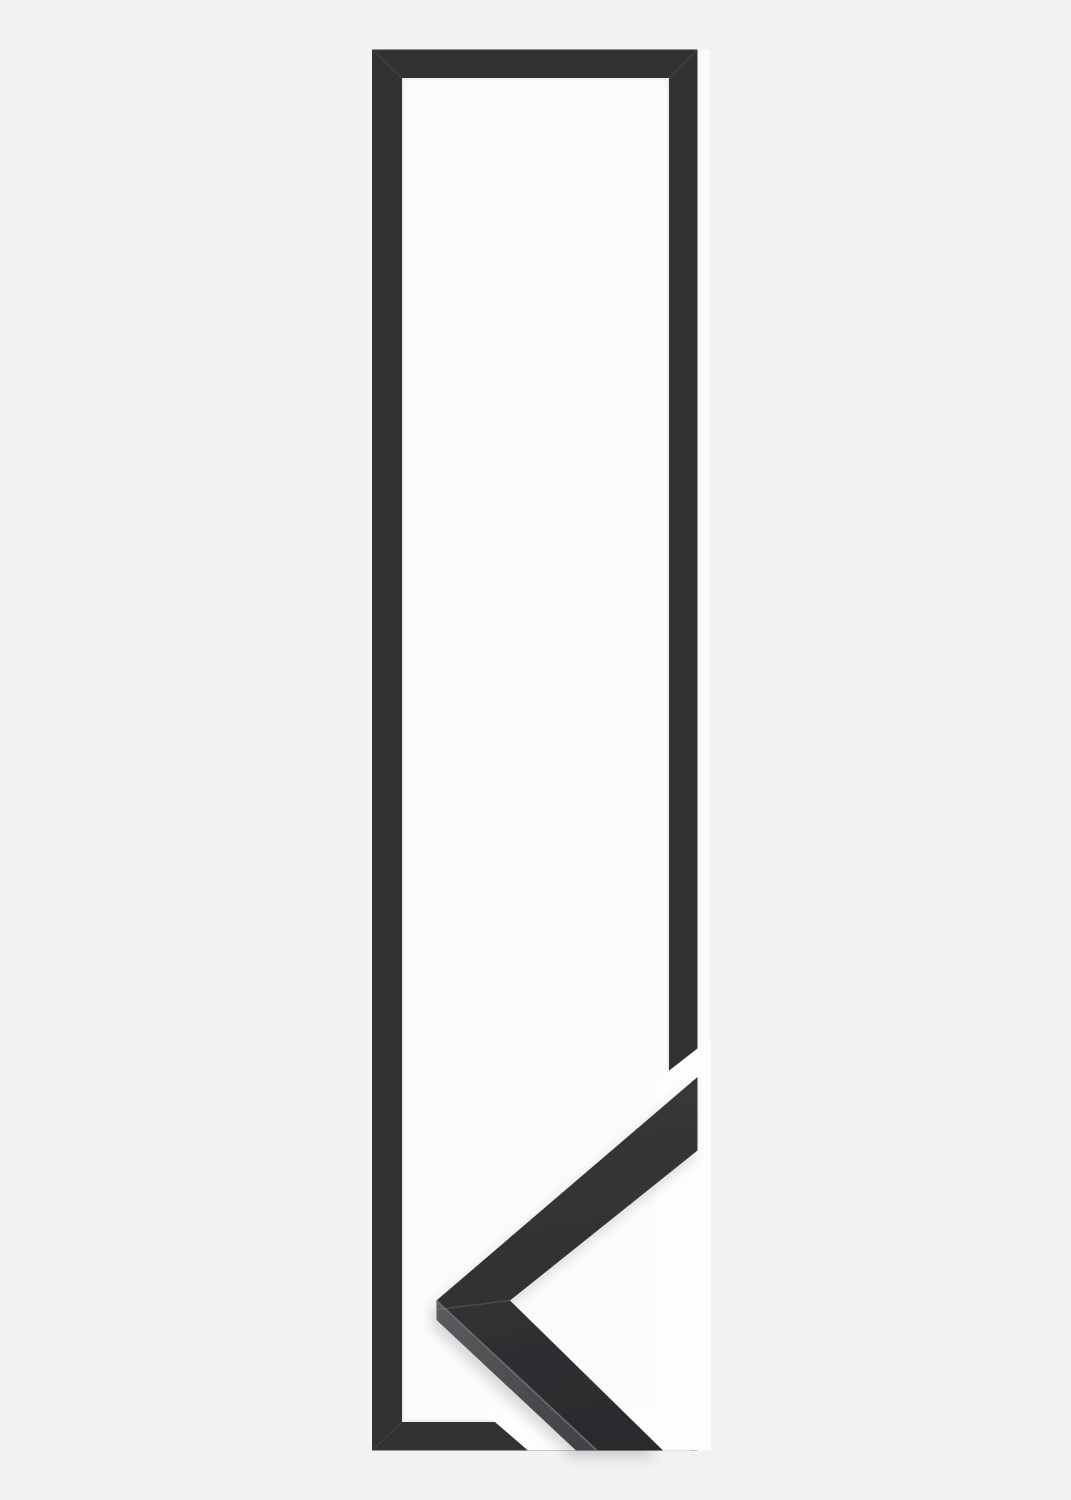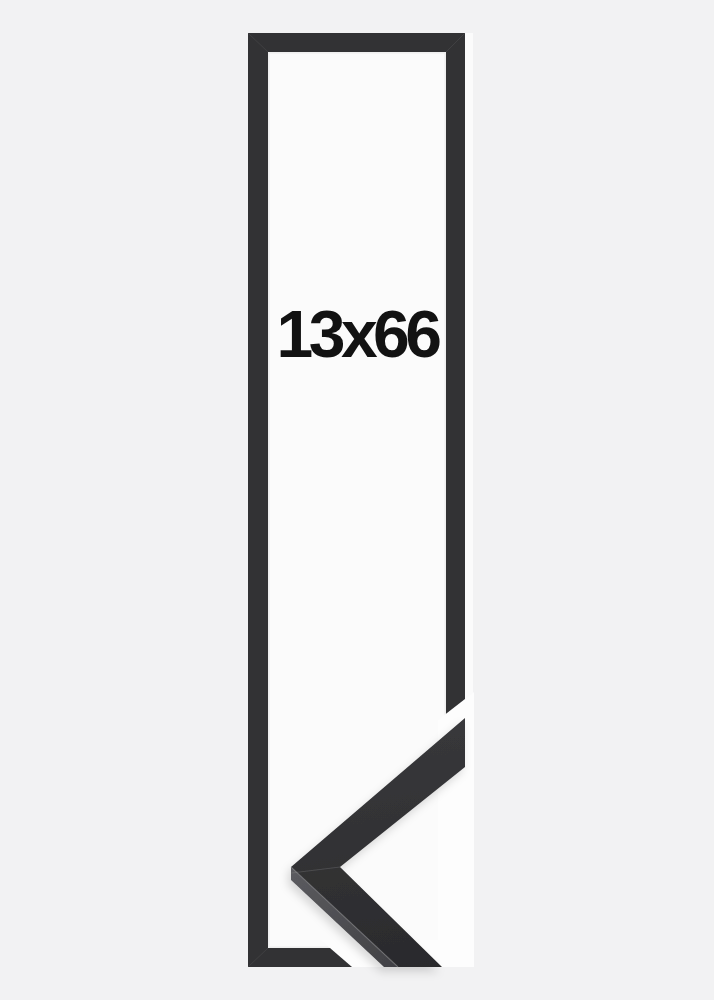--- a/index.html
+++ b/index.html
@@ -74,15 +74,14 @@
       <polygon points="291,867 398,967 384,967 291,880" fill="url(#sideGrad)"></polygon>
 
       <polygon points="291,867 465,718 465,767 340,867 442,967 398,967" fill="url(#faceGrad)"></polygon>
 
       <line x1="291" y1="867" x2="398" y2="967" stroke="#7c7c80" stroke-opacity="0.55" stroke-width="1.2"></line>
 
       <line x1="291.5" y1="873" x2="340" y2="867" stroke="#9a9a9a" stroke-opacity="0.25" stroke-width="1"></line>
     </g>
   </svg>
 
-  <div class="size-label">13x66</div>
 
 </div>
 
 </body></html>

